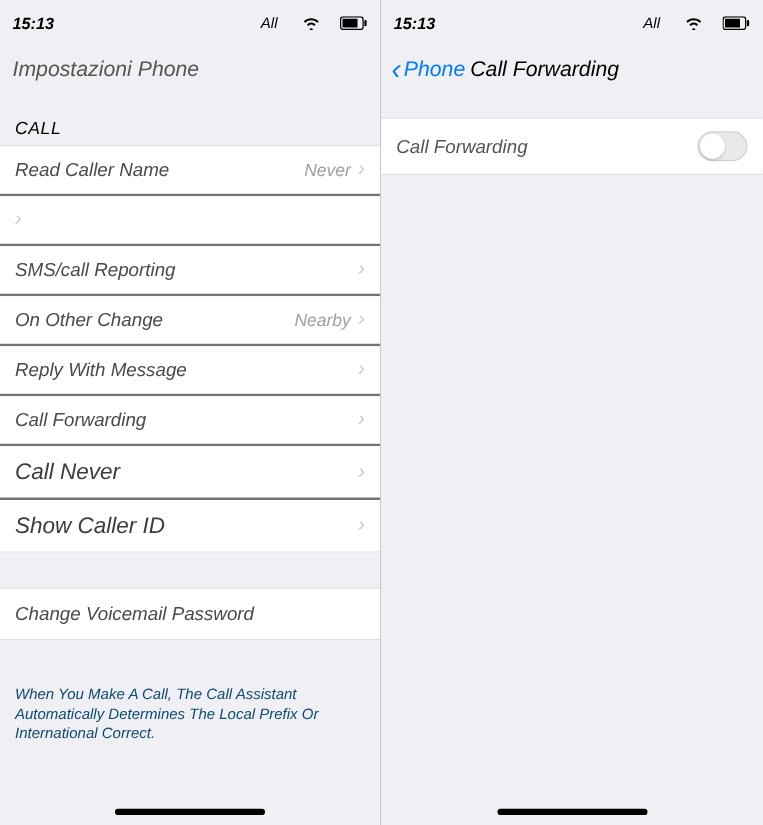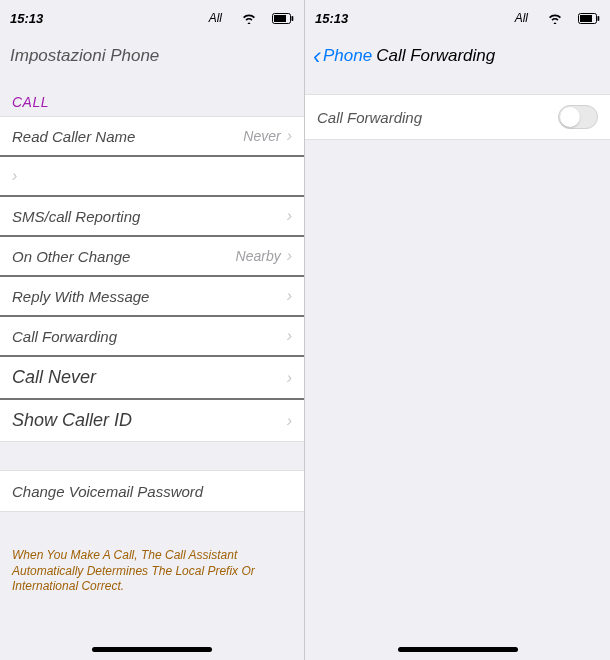--- a/index.html
+++ b/index.html
@@ -59,21 +59,21 @@
       color: #555;
       font-size: 17px;
     }
     .left .nav-title { position: absolute; left: 10px; }
     .right .nav-title { color: #000; }
 
     
     .section-header {
       padding: 18px 12px 6px;
       font-size: 14px;
-      color: #a21caf;
+      color: #000000;
       text-transform: uppercase;
       letter-spacing: 0.5px;
     }
 
     
     .list { background: #fff; border-top: 1px solid #e0e0e2; border-bottom: 1px solid #e0e0e2; }
     .row {
       display: flex;
       align-items: center;
       padding: 10px 12px;
@@ -109,21 +109,21 @@
       background: #fff;
       border-radius: 50%;
       top: 1px; left: 1px;
       box-shadow: 0 1px 2px rgba(0,0,0,0.2);
     }
     .toggle.on .toggle-knob { left: 17px; }
 
     .footer-text {
       padding: 8px 12px;
       font-size: 12px;
-      color: #a16207;
+      color: #0c4a6e;
       line-height: 1.3;
     }
 
     
     .home-indicator {
       position: absolute;
       bottom: 8px;
       left: 50%;
       transform: translateX(-50%);
       width: 120px;

